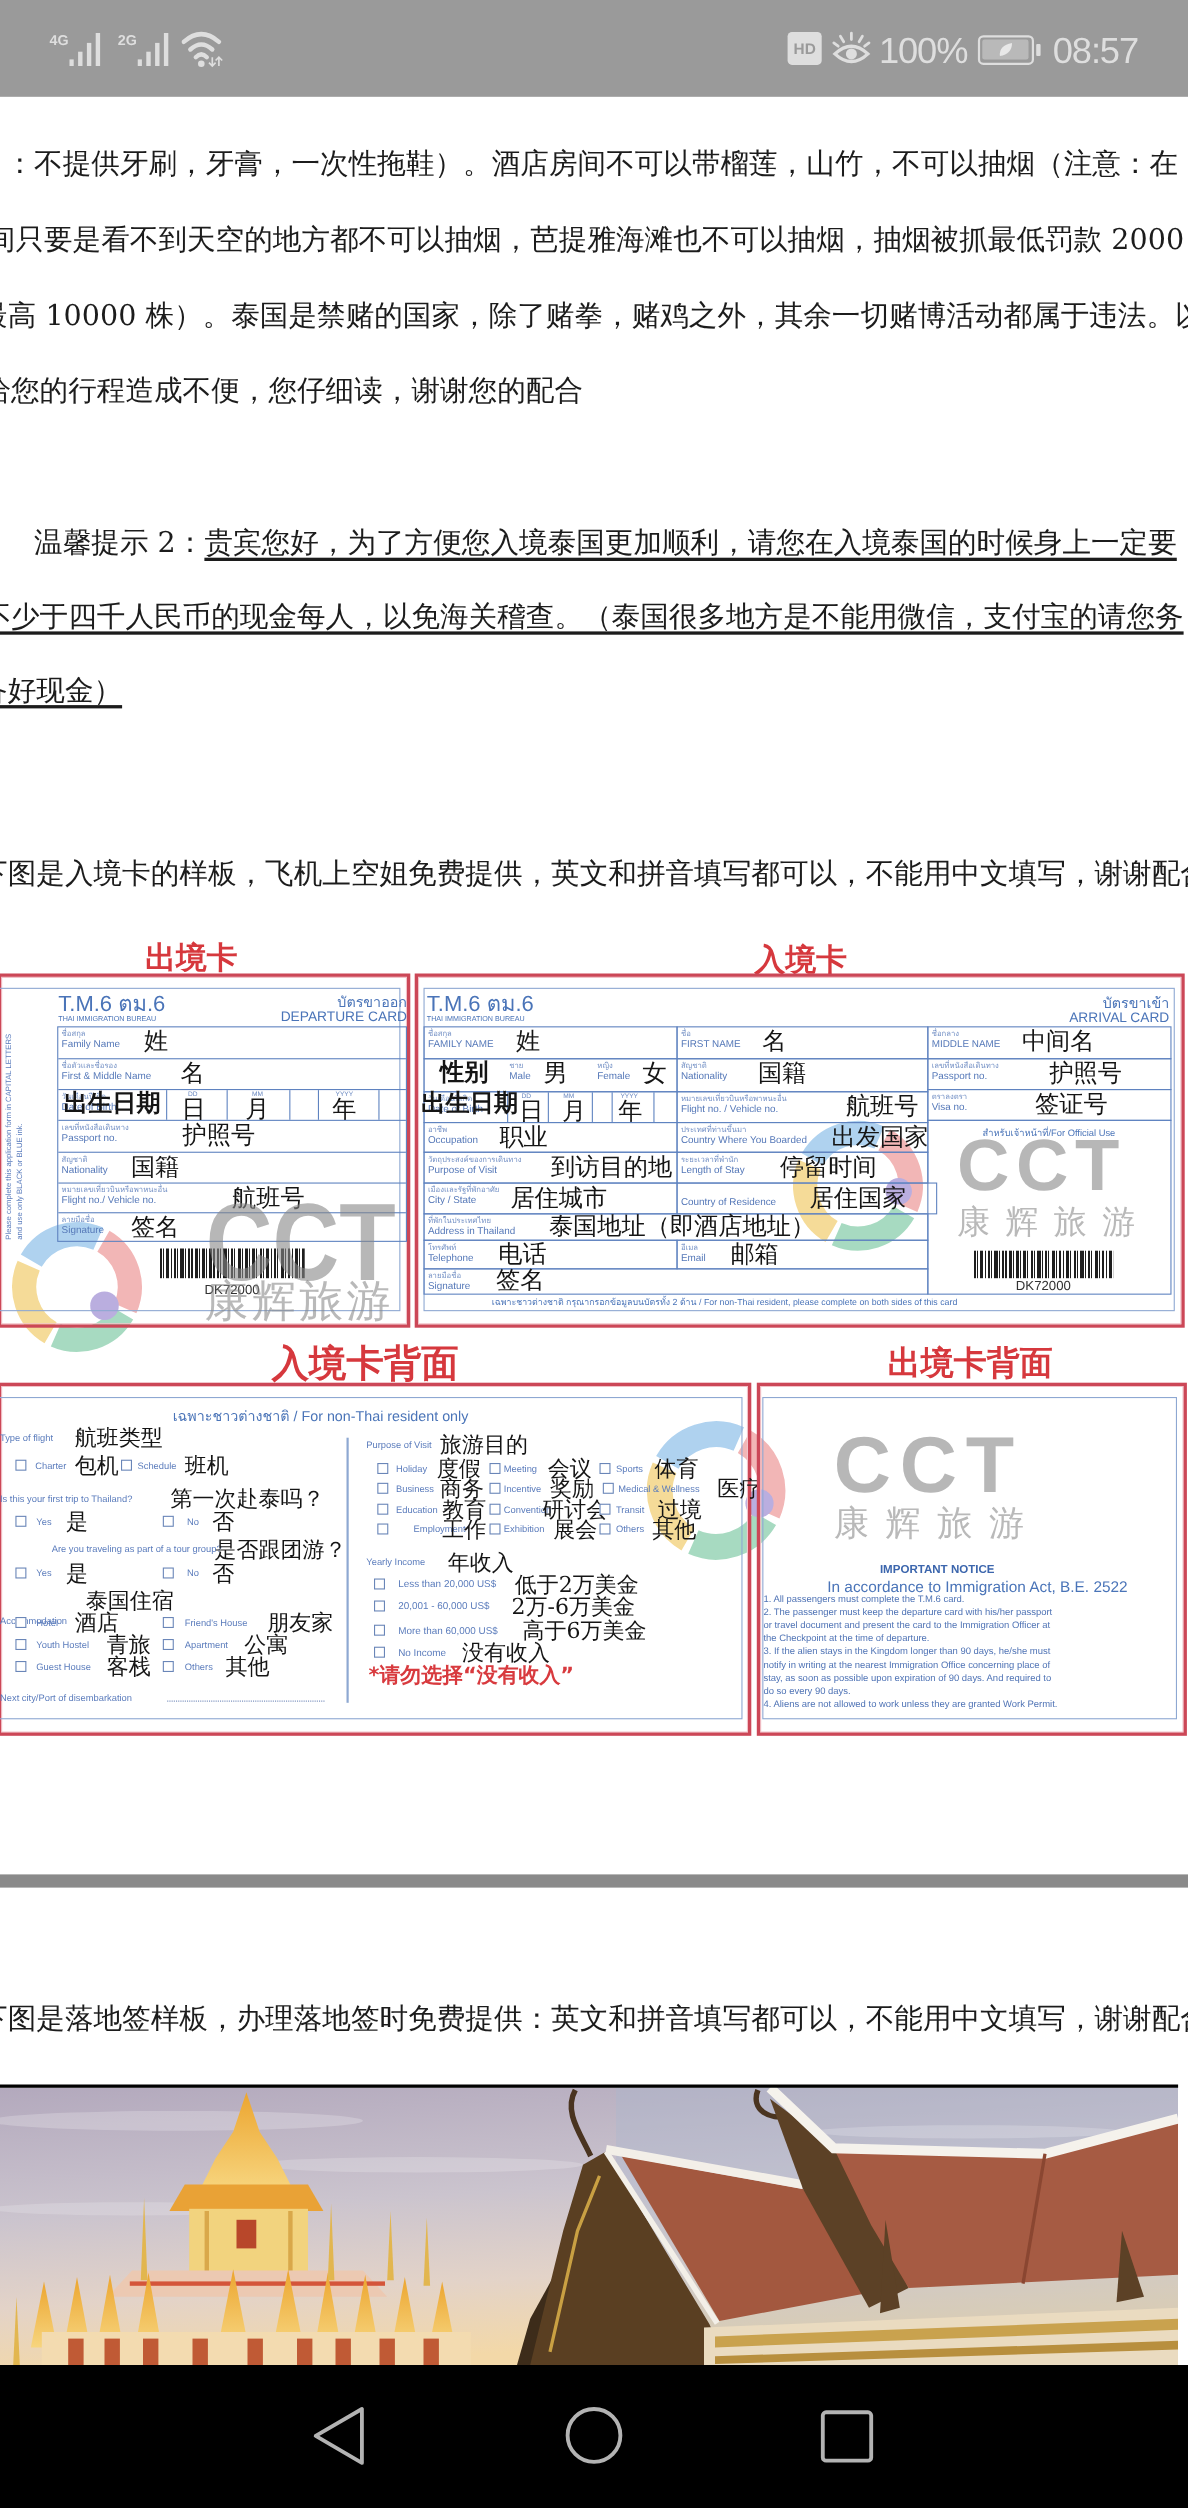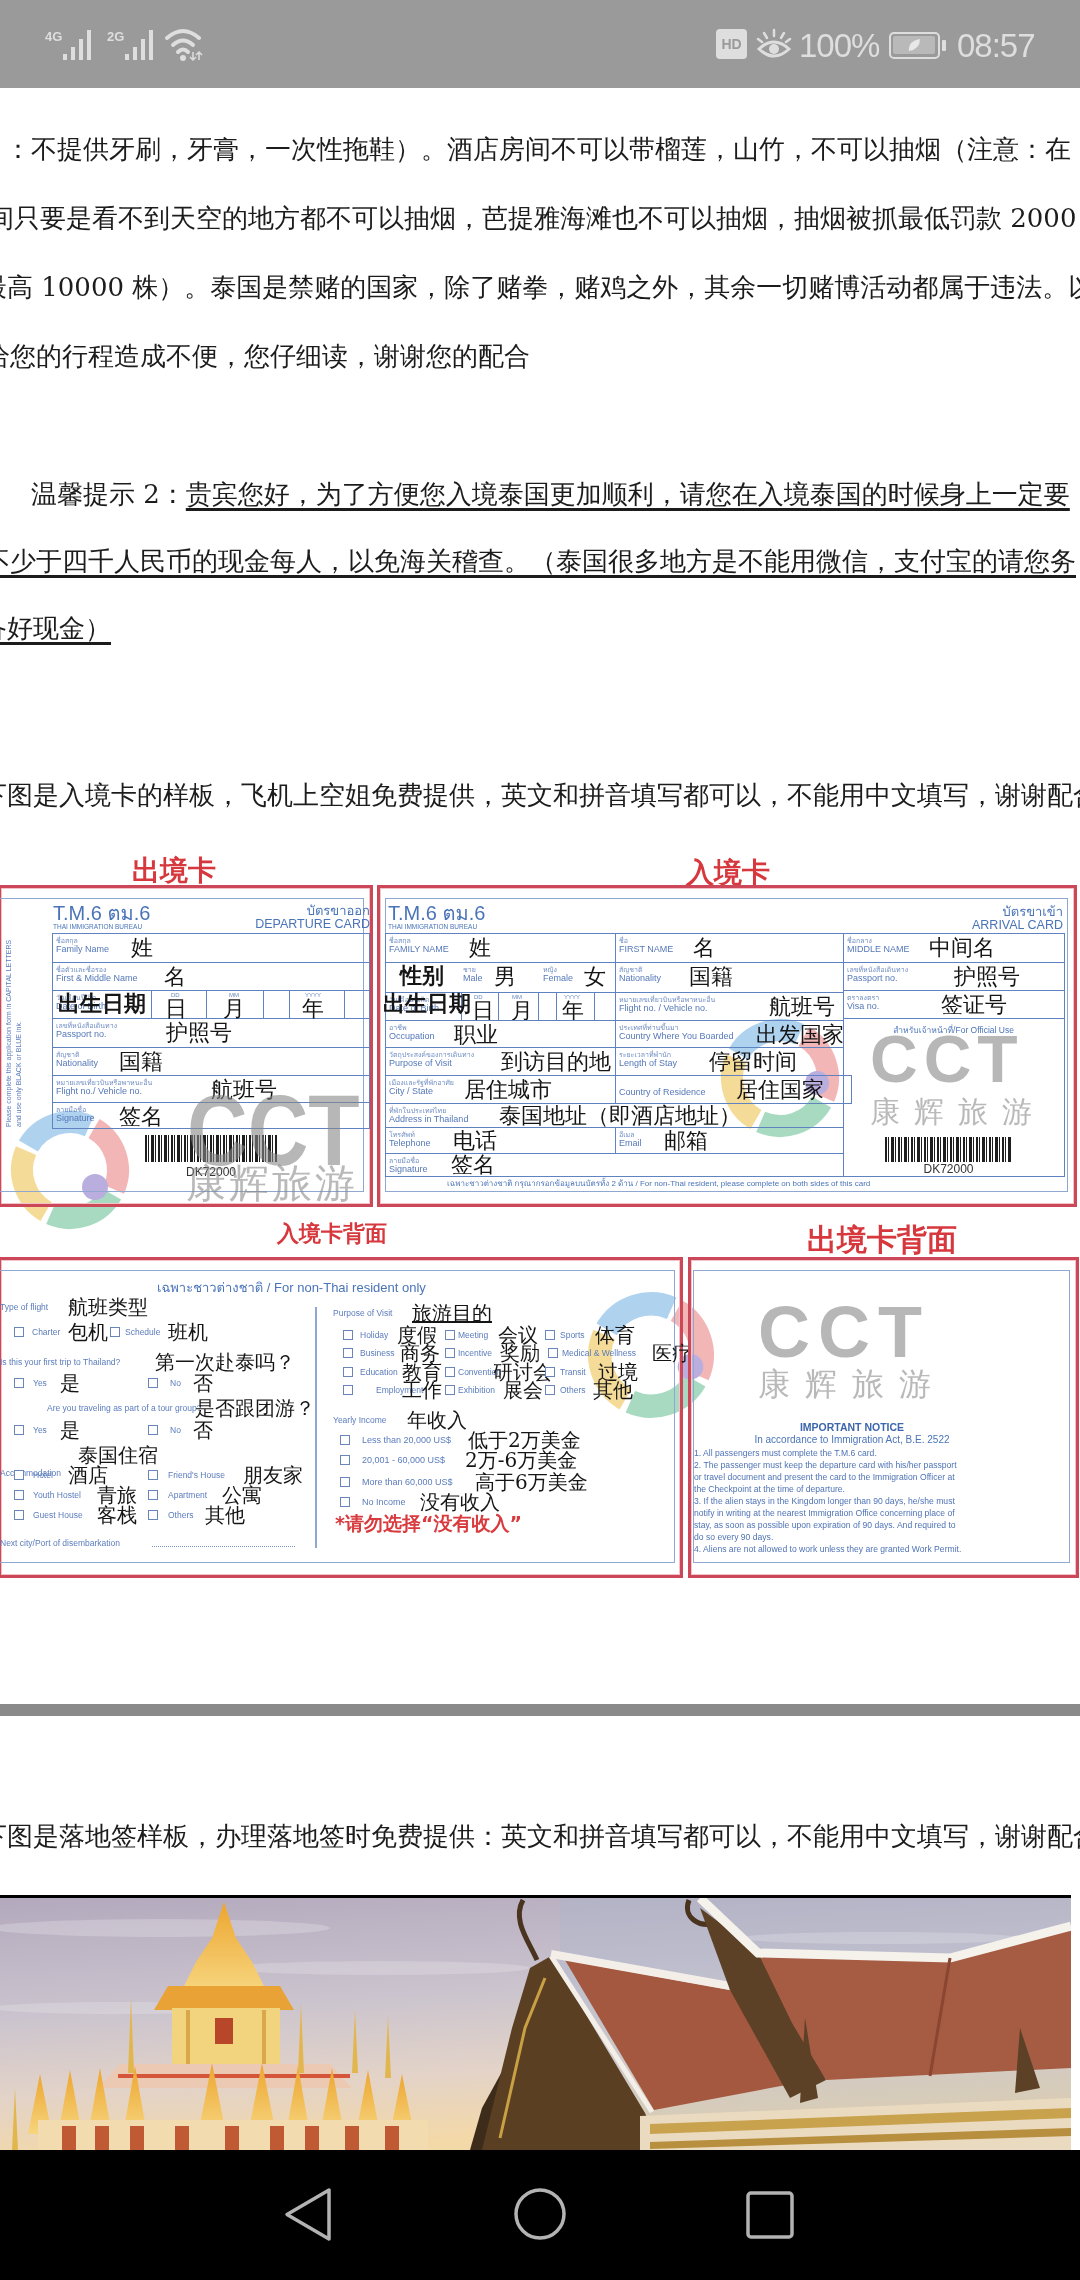--- a/index.html
+++ b/index.html
@@ -99,21 +99,21 @@
 <div class="tline" style="left:-19px;top:613px;">
   <span class="ul">备好现金）</span>
 </div>
 
 <div class="tline" style="left:-19px;top:780px;">下图是入境卡的样板，飞机上空姐免费提供，英文和拼音填写都可以，不能用中文填写，谢谢配合</div>
 
 <div id="cards">
 
   <div class="card-head" style="left:104px;top:14px;width:140px;font-size:28px;">出境卡</div>
   <div class="card-head" style="left:658px;top:16px;width:140px;font-size:28px;">入境卡</div>
-  <div class="card-head" style="left:222px;top:380px;width:220px;font-size:22px;">入境卡背面</div>
+  <div class="card-head" style="left:222px;top:380px;width:220px;font-size:34px;">入境卡背面</div>
   <div class="card-head" style="left:772px;top:382px;width:220px;font-size:30px;">出境卡背面</div>
 
   <svg class="ring" style="left:-5px;top:252px" width="150" height="150" viewBox="0 0 150 150">
     <g fill="none" stroke-width="22">
       <circle cx="75" cy="75" r="48" stroke="#9cc7ec" stroke-dasharray="70 232" transform="rotate(-150 75 75)"></circle>
       <circle cx="75" cy="75" r="48" stroke="#f0a4a4" stroke-dasharray="70 232" transform="rotate(-60 75 75)"></circle>
       <circle cx="75" cy="75" r="48" stroke="#92d2b2" stroke-dasharray="70 232" transform="rotate(30 75 75)"></circle>
       <circle cx="75" cy="75" r="48" stroke="#f3d37f" stroke-dasharray="70 232" transform="rotate(120 75 75)"></circle>
     </g>
     <circle cx="100" cy="92" r="13" fill="#a99ad8"></circle>
@@ -438,21 +438,21 @@
   <span class="bl" style="left:33px;top:667px;">Guest House</span>
   <span class="bv" style="left:97px;top:661px;">客栈</span>
   <span class="chk" style="left:148px;top:667px;"></span>
   <span class="bl" style="left:168px;top:667px;">Others</span>
   <span class="bv" style="left:205px;top:661px;">其他</span>
 
   <span class="bl" style="left:0;top:695px;">Next city/Port of disembarkation</span>
   <div class="abs" style="left:152px;top:703px;width:143px;border-bottom:1px dotted #7d93bf;"></div>
 
   <span class="bl" style="left:333px;top:465px;">Purpose of Visit</span>
-  <span class="bv" style="left:412px;top:459px;text-decoration:underline;">旅游目的</span>
+  <span class="bv" style="left:400px;top:459px;">旅游目的</span>
 
   <span class="chk" style="left:343px;top:487px;"></span>
   <span class="bl" style="left:360px;top:487px;">Holiday</span>
   <span class="bv" style="left:397px;top:481px;">度假</span>
   <span class="chk" style="left:445px;top:487px;"></span>
   <span class="bl" style="left:458px;top:487px;">Meeting</span>
   <span class="bv" style="left:498px;top:481px;">会议</span>
   <span class="chk" style="left:545px;top:487px;"></span>
   <span class="bl" style="left:560px;top:487px;">Sports</span>
   <span class="bv" style="left:595px;top:481px;">体育</span>
@@ -501,21 +501,21 @@
   <span class="chk" style="left:340px;top:654px;"></span>
   <span class="bl" style="left:362px;top:654px;font-size:9px;">No Income</span>
   <span class="bv" style="left:420px;top:648px;">没有收入</span>
   <span class="bv" style="left:335px;top:669px;color:#d83a3e;font-weight:bold;font-family:'DejaVu Sans',sans-serif;font-size:19px;">*请勿选择“没有收入”</span>
 
   <div class="red-frame" style="left:688px;top:414px;width:391px;height:321px;"></div>
   <div class="blue-frame" style="left:693px;top:427px;width:377px;height:293px;"></div>
   <div class="wm-latin" style="left:758px;top:453px;font-size:72px;letter-spacing:8px;">CCT</div>
   <div class="wm-cn" style="left:758px;top:525px;font-size:32px;letter-spacing:15px;">康辉旅游</div>
   <div class="blue" style="left:752px;width:200px;text-align:center;top:579px;font-size:10.5px;font-weight:bold;color:#3c66ad;">IMPORTANT NOTICE</div>
-  <div class="blue" style="left:752px;width:200px;text-align:center;top:592px;font-size:10px;">In accordance to Immigration Act, B.E. 2522</div>
+  <div class="blue" style="left:752px;width:200px;text-align:center;top:592px;font-size:14px;">In accordance to Immigration Act, B.E. 2522</div>
   <div class="abs" style="left:694px;top:604px;width:330px;font-family:'Liberation Sans',sans-serif;font-size:8.6px;line-height:12px;color:#4f73b5;white-space:nowrap;">
     <div>1. All passengers must complete the T.M.6 card.</div>
     <div>2. The passenger must keep the departure card with his/her passport</div>
     <div>or travel document and present the card to the Immigration Officer at</div>
     <div>the Checkpoint at the time of departure.</div>
     <div>3. If the alien stays in the Kingdom longer than 90 days, he/she must</div>
     <div>notify in writing at the nearest Immigration Office concerning place of</div>
     <div>stay, as soon as possible upon expiration of 90 days. And required to</div>
     <div>do so every 90 days.</div>
     <div>4. Aliens are not allowed to work unless they are granted Work Permit.</div>

